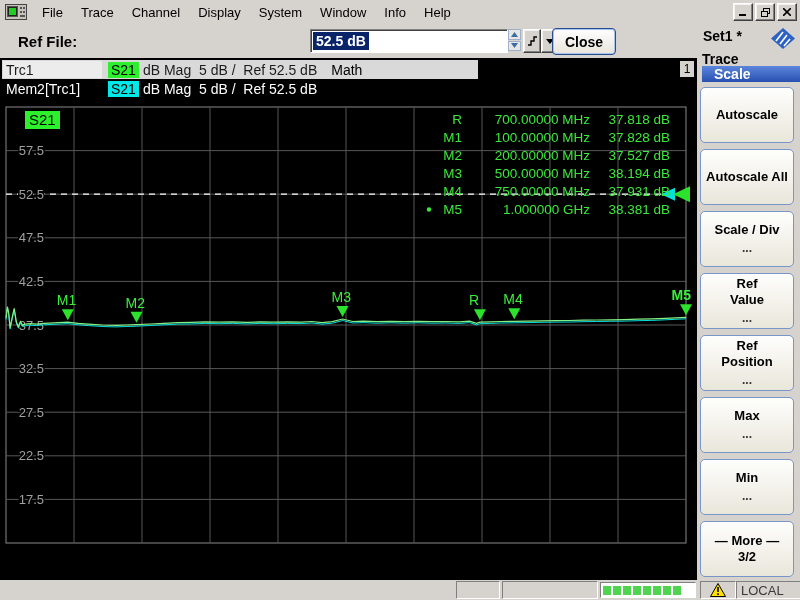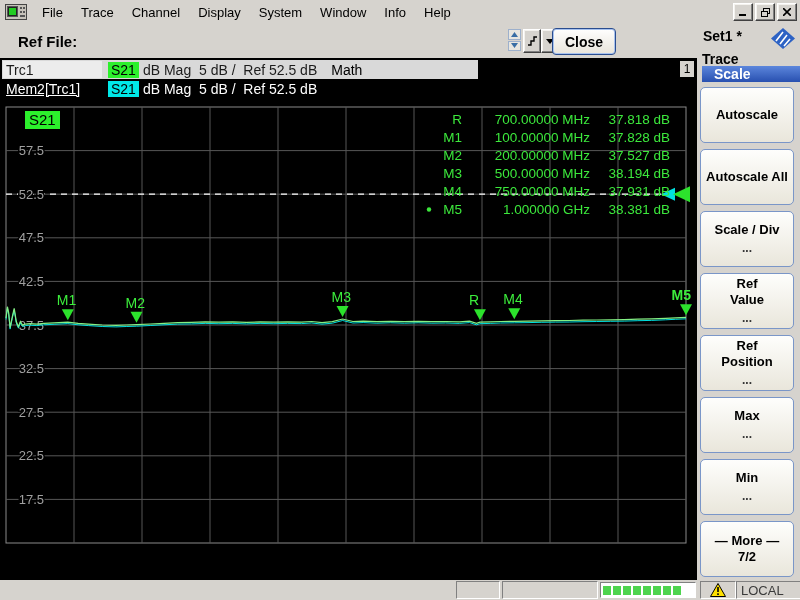--- a/index.html
+++ b/index.html
@@ -35,21 +35,21 @@
   #display{position:absolute;left:0;top:58px;width:697px;height:522px;background:#000;}
   #traceline1{position:absolute;left:2px;top:2px;width:476px;height:19px;background:#d9d9d9;
               display:flex;align-items:center;font-size:14px;color:#1c1c1c;white-space:pre;}
   #traceline1 .namecell{background:#ececec;width:96px;height:17px;margin-left:1px;padding-left:3px;display:flex;align-items:center;}
   .chip{font-size:14px;font-weight:normal;color:#000;padding:0 3px;margin:0 4px 0 6px;}
   .chip.green{background:#2cf02c;}
   .chip.cyan{background:#00e8e8;}
   #traceline1 .math{margin-left:14px;color:#000;}
   #traceline2{position:absolute;left:2px;top:21px;width:694px;height:19px;background:#000;
               display:flex;align-items:center;font-size:14px;color:#fff;white-space:pre;}
-  #traceline2 .namecell{width:96px;padding-left:4px;text-decoration:underline;}
+  #traceline2 .namecell{width:96px;padding-left:4px;}
   #winnum{position:absolute;left:680px;top:3px;width:14px;height:16px;background:#d6d3ce;
           font-size:12px;color:#000;display:flex;align-items:center;justify-content:center;}
   #s21chip{position:absolute;left:25px;top:53px;background:#2cf02c;color:#000;
            font-size:15px;padding:0 4px;line-height:18px;}
   #plot-svg{position:absolute;left:0;top:0;}
   
   #chanline{position:absolute;left:0px;top:492px;width:697px;height:22px;display:flex;
             align-items:center;font-size:15px;color:#fff;white-space:pre;}
   #chanline .chname{background:#c8c8c8;color:#000;padding:0 3px;margin-left:8px;}
   #chanline .sw{margin-left:10px;}
@@ -125,20 +125,23 @@
     <div class="btn3d">
       <svg width="8" height="8">
         <path d="M0,0 L8,8 M8,0 L0,8" stroke="#000" stroke-width="1.6"></path>
       </svg>
     </div>
   </div>
 </div>
 
 <div id="refbar">
   <span id="reflabel">Ref File:</span>
+  <div id="refinput">
+    <span class="sel">52.5 dB</span>
+  </div>
   <div id="spinner">
     <div class="spinbtn">
       <svg width="7" height="5">
           <polygon points="3.5,0 7,5 0,5" fill="#3a6ea5"></polygon>
         </svg>
     </div>
     <div class="spinbtn">
       <svg width="7" height="5">
           <polygon points="0,0 7,0 3.5,5" fill="#3a6ea5"></polygon>
         </svg>
@@ -253,21 +256,21 @@
       <div class="softkey" style="top: 62px;"><div>Autoscale</div></div>
       <div class="softkey" style="top: 124px;"><div>Autoscale All</div></div>
       <div class="softkey" style="top: 186px;"><div>Scale / Div</div><div class="sub">...</div></div>
       <div class="softkey" style="top: 248px;"><div>Ref
 Value</div><div class="sub">...</div></div>
       <div class="softkey" style="top: 310px;"><div>Ref
 Position</div><div class="sub">...</div></div>
       <div class="softkey" style="top: 372px;"><div>Max</div><div class="sub">...</div></div>
       <div class="softkey" style="top: 434px;"><div>Min</div><div class="sub">...</div></div>
       <div class="softkey" style="top: 496px;"><div>— More —
-7/2</div></div>
+3/2</div></div>
     </div>
 </div>
 
 <div id="statusbar">
   <div id="st-sep1" class="sunken"></div>
   <div id="st-sep2" class="sunken"></div>
   <div id="st-prog" class="sunken">
       <div class="pblock"></div>
       <div class="pblock"></div>
       <div class="pblock"></div>

